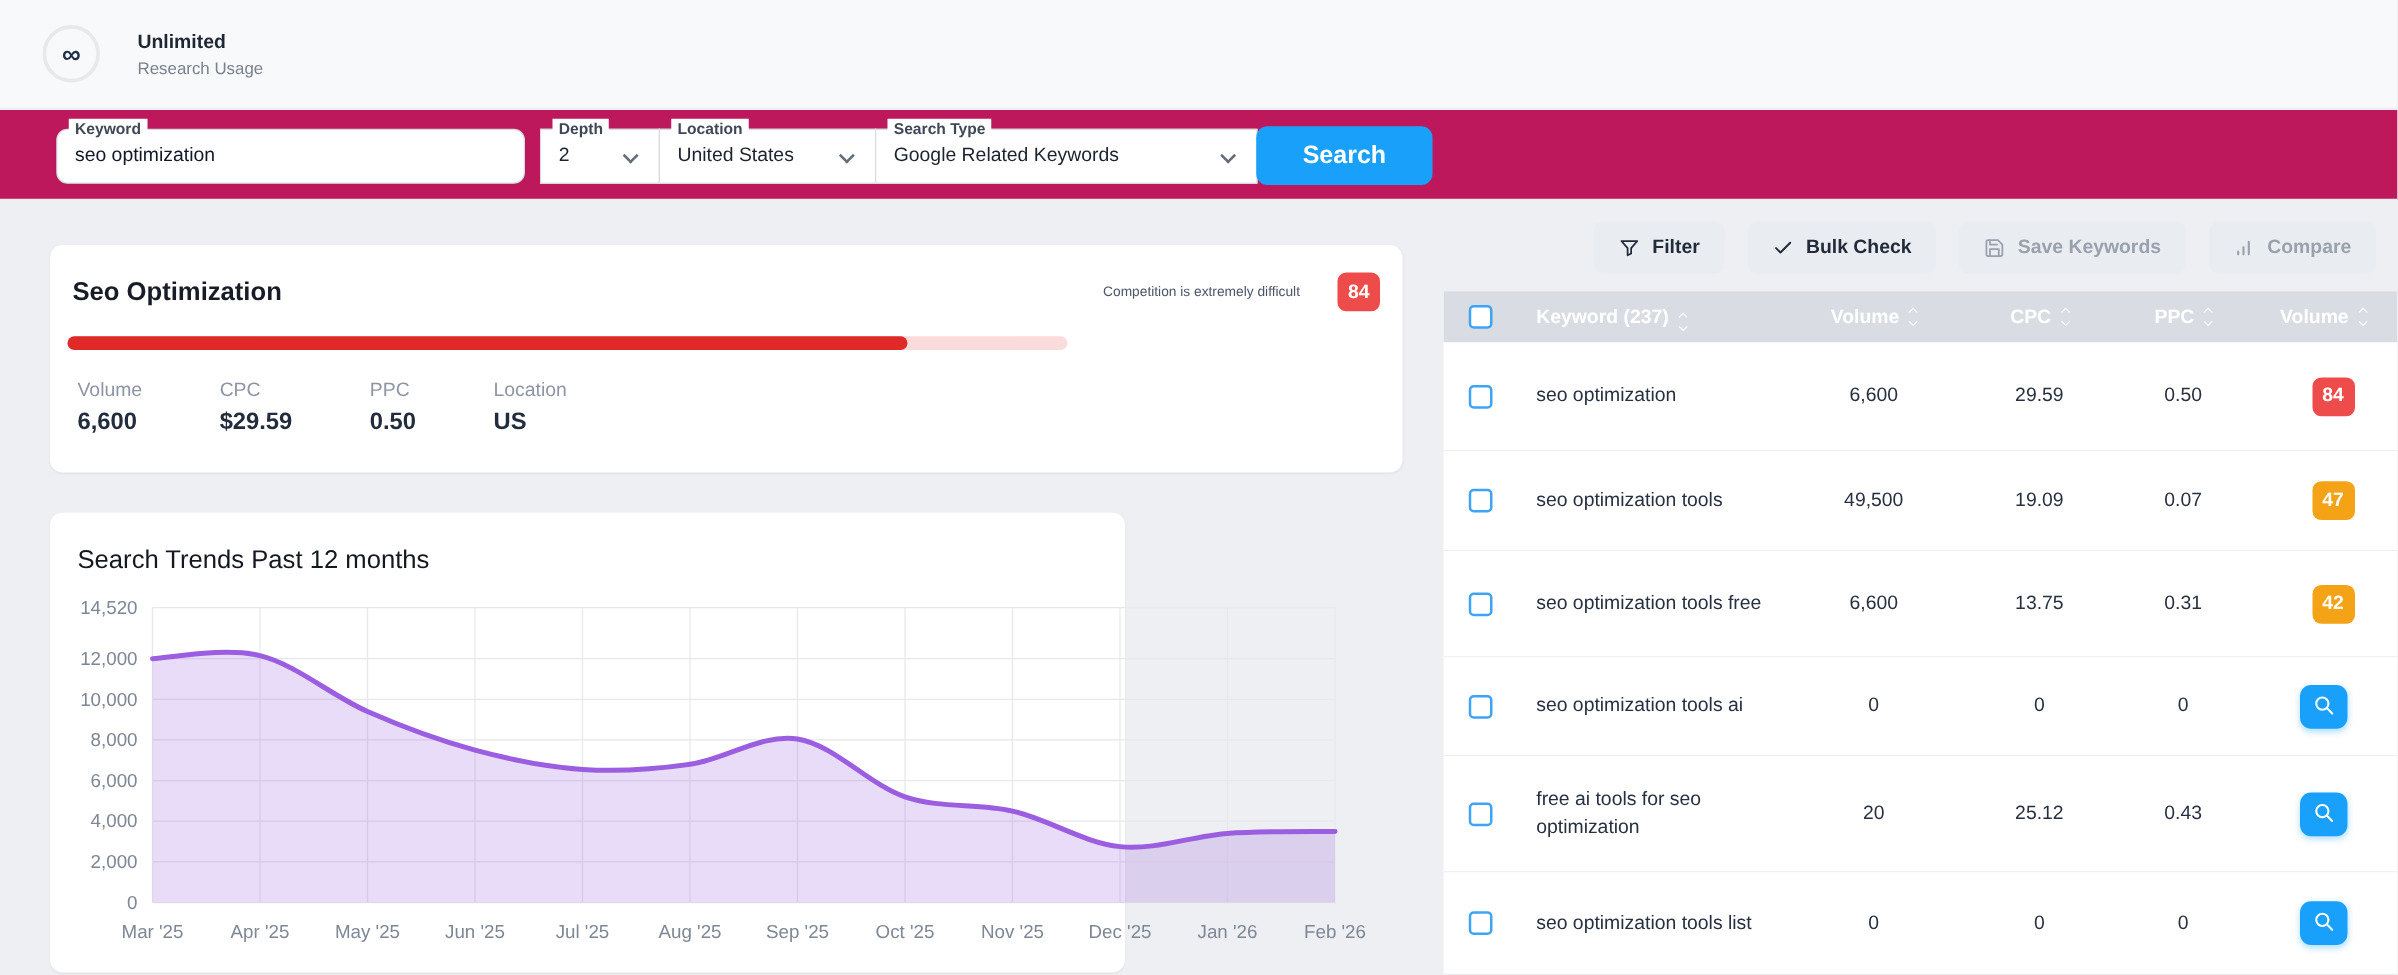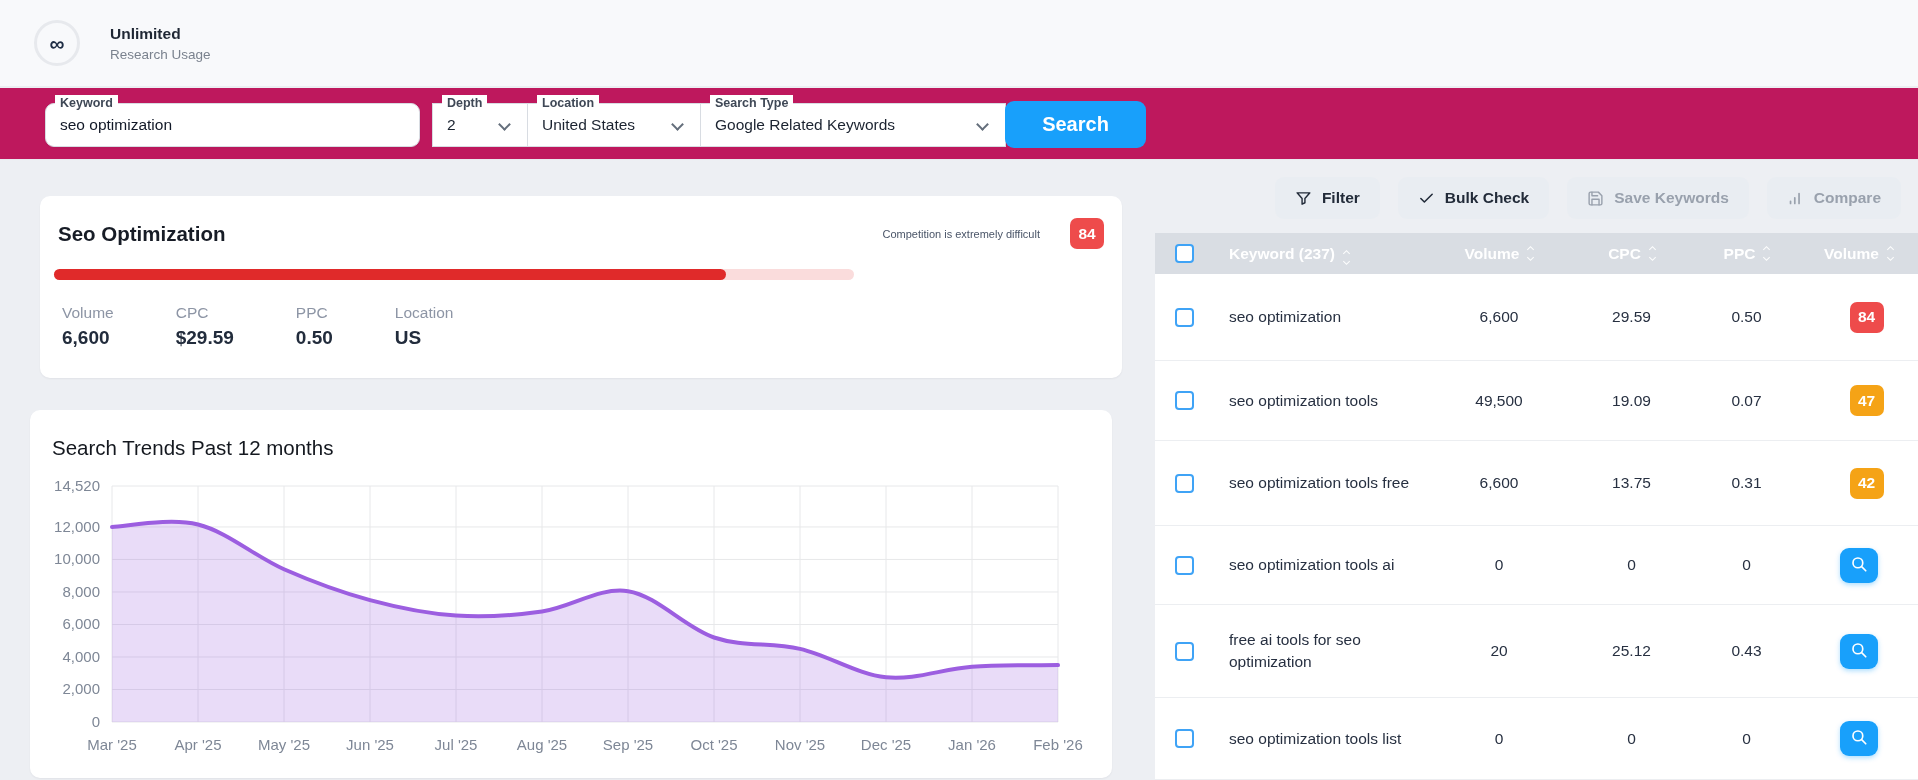--- a/index.html
+++ b/index.html
@@ -72,21 +72,21 @@
     color:#fff;font-size:15.5px;font-weight:700;margin-left:16px;
   }
   .badge-red{background:#ee4b4b}
   .badge-orange{background:#f5a316}
   .progress{margin:20px 0 0 14px;width:800px;height:11px;border-radius:6px;background:#fadcdc}
   .progress-fill{height:11px;border-radius:6px;background:#e02a2a}
   .stats{display:flex;gap:62px;padding:24px 0 0 22px}
   .stat-label{font-size:15.5px;color:#8d95a5}
   .stat-value{font-size:19px;font-weight:700;color:#222c3c;margin-top:5px}
 
-  .chart-card{left:30px;top:410px;width:1082px;height:368px}
+  .chart-card{left:40px;top:410px;width:860px;height:368px}
   .chart-card h3{padding:26px 0 0 22px;font-size:20.5px;font-weight:500;color:#14181f}
   #trend-chart{position:absolute;left:0;top:58px;width:1082px;height:310px}
 
   
   .toolbar{
     position:absolute;left:1155px;top:177px;width:763px;height:42px;
     display:flex;justify-content:flex-end;gap:18px;padding-right:17px;
   }
   .tbtn{
     height:42px;border:none;border-radius:9px;background:#e9edf2;cursor:pointer;

